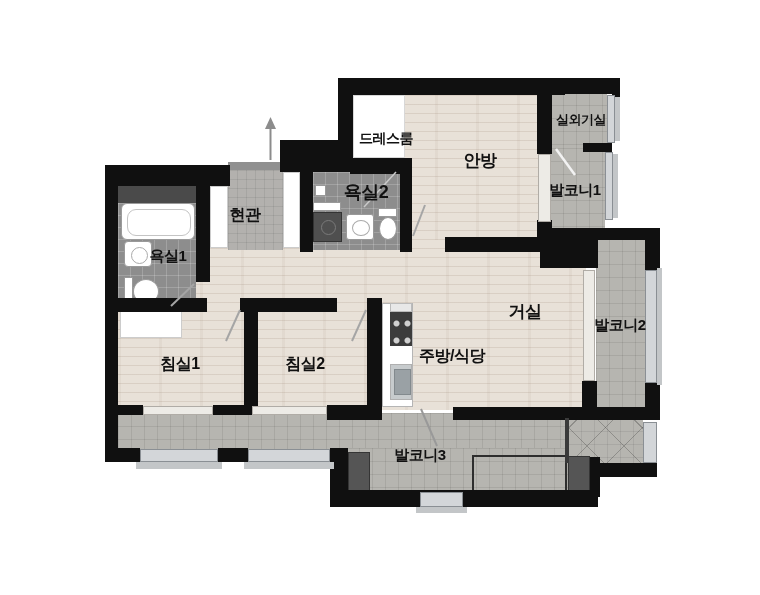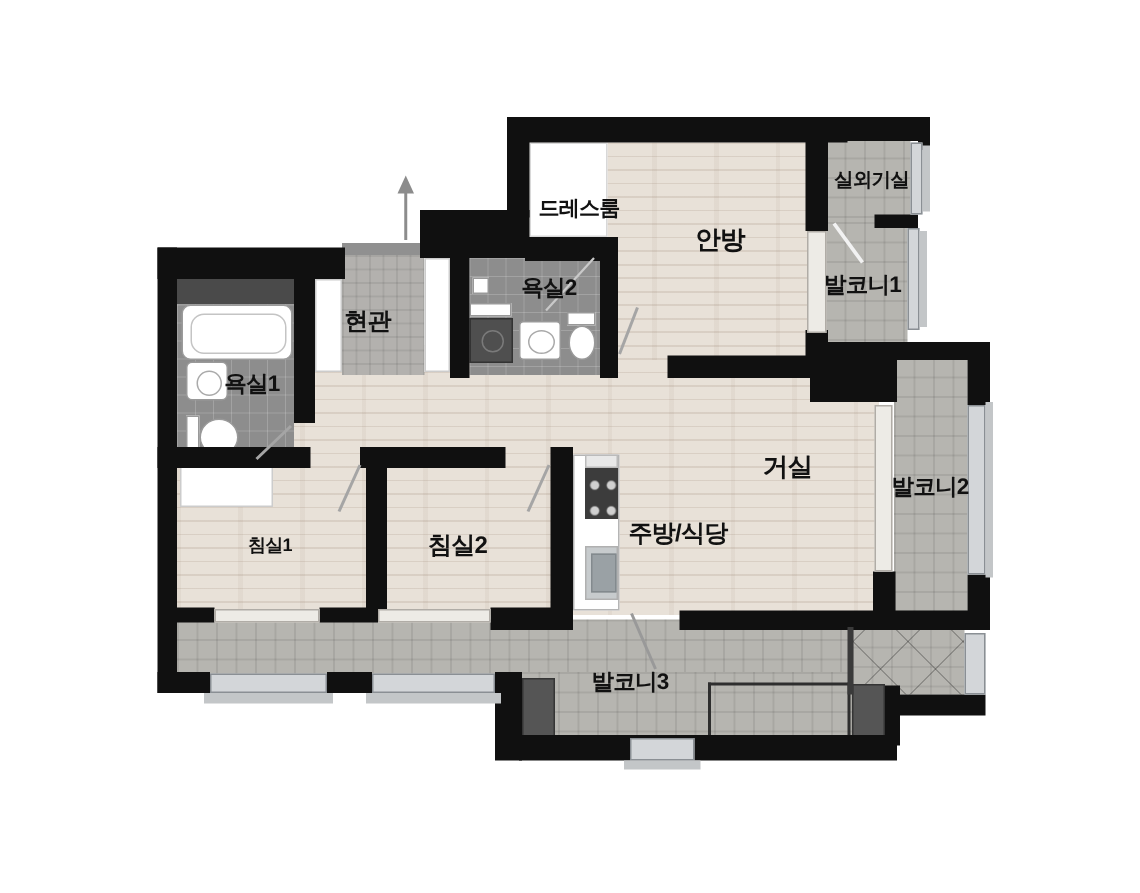--- a/index.html
+++ b/index.html
@@ -158,22 +158,22 @@
     <line x1="421" y1="409" x2="437" y2="446" stroke="#999999" stroke-width="2"></line>
     <line x1="396" y1="172" x2="364" y2="207" stroke="#c9c9c9" stroke-width="1.5"></line>
   </svg>
 
   <div id="labels">
       <div class="room-label" style="left: 386px; top: 139px; font-size: 14px;">드레스룸</div>
       <div class="room-label" style="left: 480px; top: 160px; font-size: 17px;">안방</div>
       <div class="room-label" style="left: 581px; top: 120px; font-size: 13px;">실외기실</div>
       <div class="room-label" style="left: 575px; top: 190px; font-size: 15px;">발코니1</div>
       <div class="room-label" style="left: 245px; top: 215px; font-size: 16px;">현관</div>
-      <div class="room-label" style="left: 366px; top: 192px; font-size: 15px;">욕실2</div>
+      <div class="room-label" style="left: 366px; top: 192px; font-size: 18px;">욕실2</div>
       <div class="room-label" style="left: 168px; top: 256px; font-size: 15px;">욕실1</div>
       <div class="room-label" style="left: 525px; top: 311px; font-size: 17px;">거실</div>
       <div class="room-label" style="left: 620px; top: 325px; font-size: 15px;">발코니2</div>
-      <div class="room-label" style="left: 180px; top: 364px; font-size: 12px;">침실1</div>
+      <div class="room-label" style="left: 180px; top: 364px; font-size: 16px;">침실1</div>
       <div class="room-label" style="left: 305px; top: 364px; font-size: 16px;">침실2</div>
       <div class="room-label" style="left: 452px; top: 356px; font-size: 16px;">주방/식당</div>
       <div class="room-label" style="left: 420px; top: 455px; font-size: 15px;">발코니3</div>
     </div>
 </div>
 
 </body></html>

